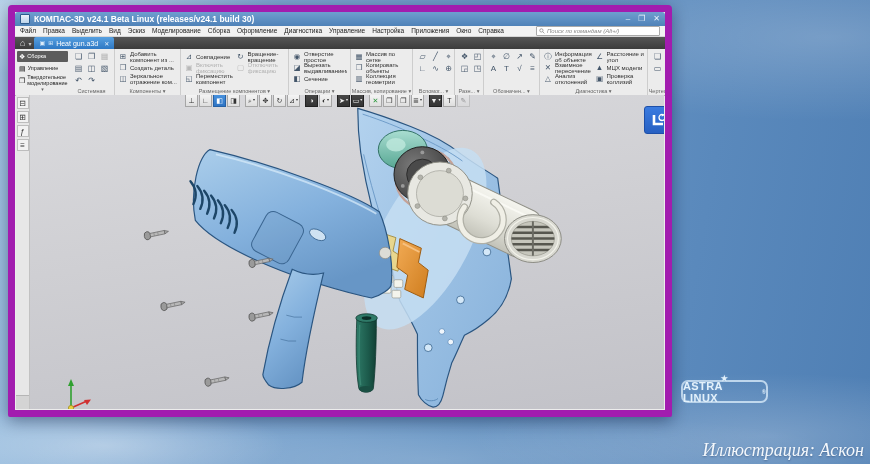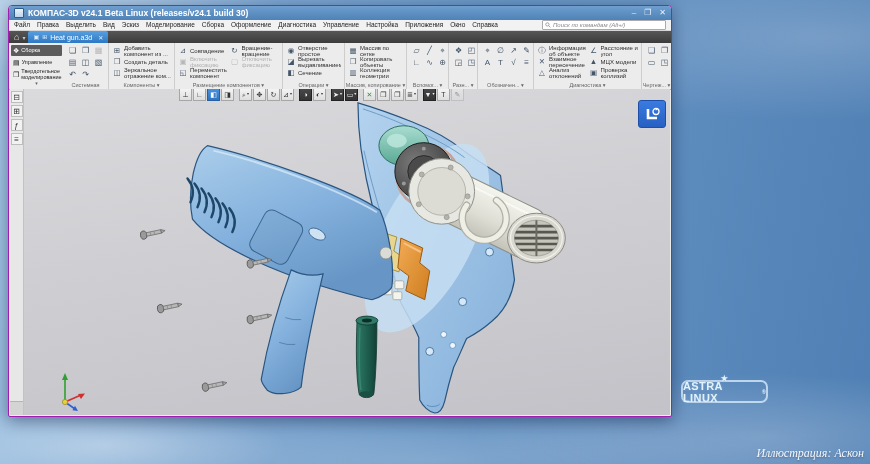--- a/index.html
+++ b/index.html
@@ -9,21 +9,21 @@
     background:
       radial-gradient(ellipse 260px 60px at 12% 96%, rgba(255,255,255,0.35), transparent 70%),
       radial-gradient(ellipse 420px 90px at 88% 94%, rgba(255,255,255,0.22), transparent 70%),
       radial-gradient(ellipse 500px 120px at 95% 8%, rgba(255,255,255,0.20), transparent 70%),
       radial-gradient(ellipse 340px 80px at 6% 4%, rgba(255,255,255,0.35), transparent 70%),
       radial-gradient(ellipse 600px 70px at 50% 99%, rgba(255,255,255,0.18), transparent 70%),
       linear-gradient(100deg,#a4c6e4 0%,#7da6d0 28%,#6795c4 55%,#5a89bc 78%,#4f7fb4 100%);
   }
   
   .window{position:absolute;left:8px;top:5px;width:664px;height:412px;background:#ececec;
-    border:1px solid #a21caf;border-radius:4px 4px 2px 2px;box-shadow:0 4px 16px rgba(0,10,40,.4);
+    border:7px solid #a21caf;border-radius:4px 4px 2px 2px;box-shadow:0 4px 16px rgba(0,10,40,.4);
     box-sizing:border-box;}
   .titlebar{height:14px;background:linear-gradient(#6f9ecf,#4f82b8);border-radius:3px 3px 0 0;
     display:flex;align-items:center;padding:0 5px;color:#fff;font-size:8.5px;font-weight:bold;}
   .applogo{width:8px;height:8px;background:linear-gradient(#eaf2fa,#bcd4ea);border:1px solid #2d5b8c;border-radius:1px;margin-right:4px;flex:0 0 auto;}
   .wbtns{margin-left:auto;display:flex;gap:8px;font-weight:normal;font-size:8px;color:#eaf2fb;}
   .wbtns span{cursor:default;line-height:1;}
   .menubar{height:10px;background:#f2f2f2;border-bottom:1px solid #d6d6d6;display:flex;align-items:center;padding:0 5px;}
   .menuitems{display:flex;gap:7px;}
   .mi{font-size:6.5px;color:#1c1c1c;line-height:1;}
   .searchwrap{margin-left:auto;display:flex;align-items:center;border:1px solid #aaa;background:#fff;
@@ -84,21 +84,21 @@
     border:1px solid #1d4fa8;border-radius:3px;display:flex;align-items:center;justify-content:center;}
   .triad{position:absolute;left:19px;top:277px;}
   .modelsvg{position:absolute;left:0;top:0;width:100%;height:100%;}
   
   .astra{position:absolute;left:681px;top:380px;width:87px;height:23px;border:2px solid rgba(218,236,250,0.78);
     border-radius:7px;display:flex;align-items:center;justify-content:center;color:#e3f1fb;
     font-size:11px;font-weight:bold;letter-spacing:.4px;text-shadow:0 0 3px rgba(130,170,210,.8);box-sizing:border-box;}
   .astra .star{position:absolute;top:-7px;left:50%;transform:translateX(-50%);font-size:8px;line-height:1;color:#e3f1fb;}
   .astra .reg{font-size:5px;vertical-align:super;margin-left:1px;}
   .caption{position:absolute;right:6px;bottom:3px;font-family:"Liberation Serif",serif;font-style:italic;
-    font-size:12px;color:#f4f8fc;text-shadow:0 1px 2px rgba(10,30,70,.35);}
+    font-size:18px;color:#f4f8fc;text-shadow:0 1px 2px rgba(10,30,70,.35);}
 </style>
 </head>
 <body>
 
 <div class="window">
 
   <div class="titlebar">
     <span class="applogo"></span>
     <span>КОМПАС-3D v24.1 Beta Linux (releases/v24.1 build 30)</span>
     <span class="wbtns">

